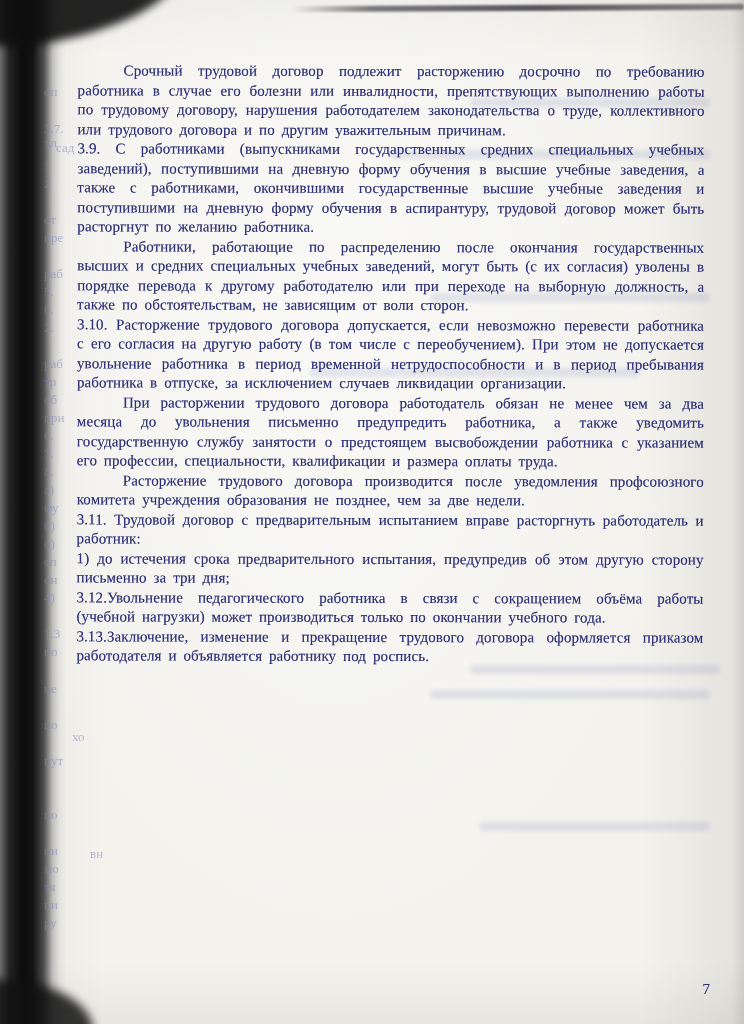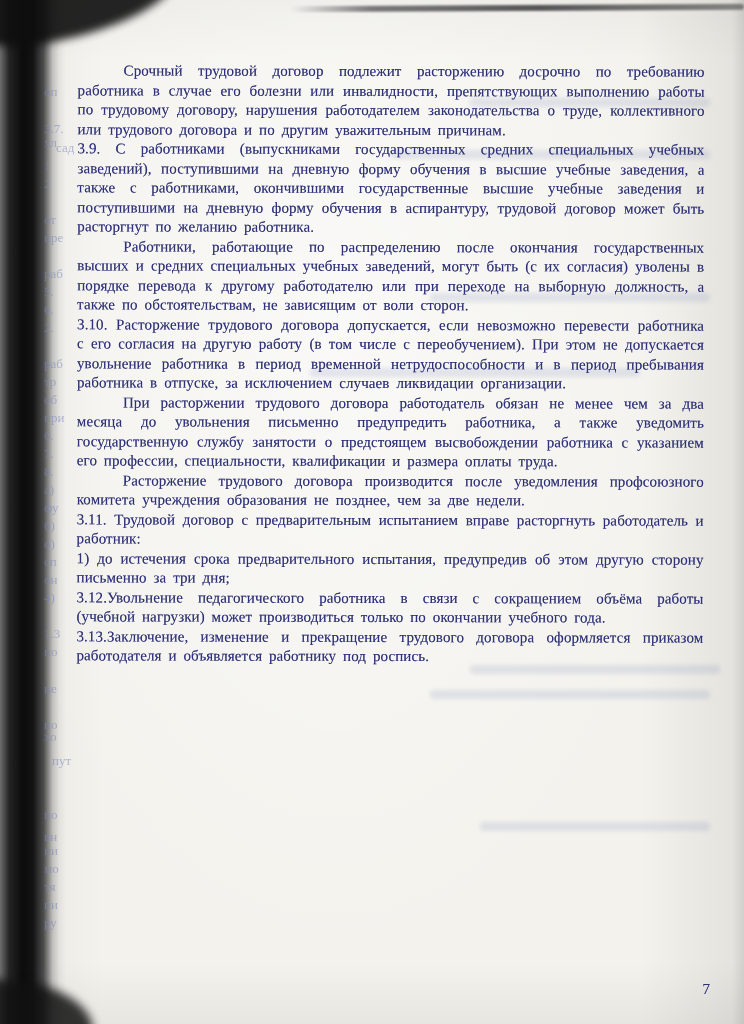--- a/index.html
+++ b/index.html
@@ -125,24 +125,24 @@
       <div class="frag" style="top: 500px;">фу</div>
       <div class="frag" style="top: 518px;">б)</div>
       <div class="frag" style="top: 536px;">о)</div>
       <div class="frag" style="top: 554px;">сп</div>
       <div class="frag" style="top: 572px;">он</div>
       <div class="frag" style="top: 590px;">4)</div>
       <div class="frag" style="top: 626px;">1.3</div>
       <div class="frag" style="top: 644px;">по</div>
       <div class="frag" style="top: 681px;">не</div>
       <div class="frag" style="top: 717px;">по</div>
-      <div class="frag" style="top: 729px;">хо</div>
-      <div class="frag" style="top: 753px; padding-left: 8px;">пут</div>
+      <div class="frag" style="top: 729px; padding-left: 28px;">хо</div>
+      <div class="frag" style="top: 753px;">пут</div>
       <div class="frag" style="top: 807px;">по</div>
-      <div class="frag" style="top: 829px;">вн</div>
+      <div class="frag" style="top: 846px; padding-left: 46px;">вн</div>
       <div class="frag" style="top: 843px;">ни</div>
       <div class="frag" style="top: 861px;">мо</div>
       <div class="frag" style="top: 879px;">тя</div>
       <div class="frag" style="top: 897px;">пи</div>
       <div class="frag" style="top: 915px;">ру</div>
     </div>
 
   <main class="body-text" id="paragraphs">
       <p class="para indent">Срочный трудовой договор подлежит расторжению досрочно по требованию работника в случае его болезни или инвалидности, препятствующих выполнению работы по трудовому договору, нарушения работодателем законодательства о труде, коллективного или трудового договора и по другим уважительным причинам.</p>
       <p class="para flush">3.9. С работниками (выпускниками государственных средних специальных учебных заведений), поступившими на дневную форму обучения в высшие учебные заведения, а также с работниками, окончившими государственные высшие учебные заведения  и поступившими на дневную форму обучения в аспирантуру, трудовой договор может быть расторгнут по желанию работника.</p>

